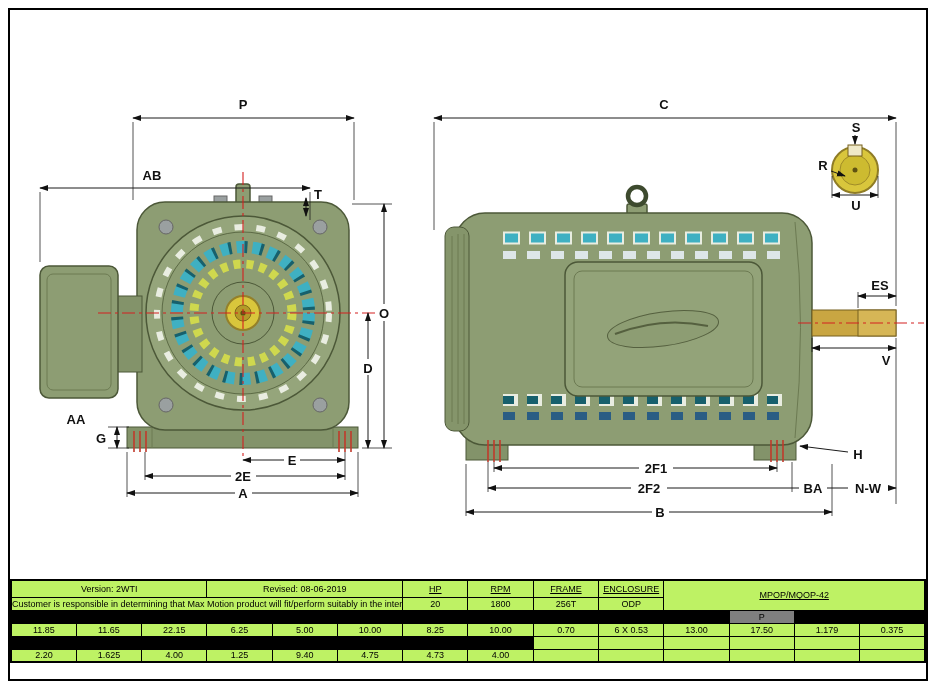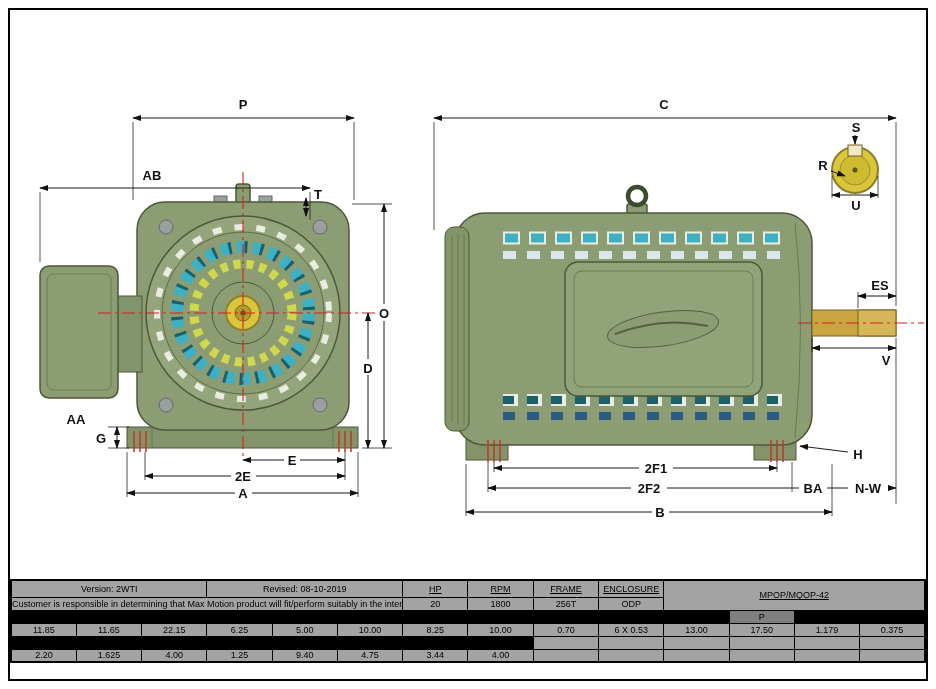--- a/index.html
+++ b/index.html
@@ -22,21 +22,21 @@
   .lbl  { font:bold 13px "Liberation Sans", sans-serif; fill:#111; text-anchor:middle; }
   .lblbg{ fill:#ffffff; }
   .grn  { fill:#8d9d73; stroke:#4c5838; stroke-width:1.5; }
   .grn2 { fill:#83936a; stroke:#4c5838; stroke-width:1; }
   .lug  { fill:#9aa0a0; stroke:#666; stroke-width:1; }
 
   
   table.spec {
     position:absolute; left:0; bottom:16px; width:100%;
     border-collapse:collapse; table-layout:fixed;
-    border:2px solid #000; background:#a3a3a3;
+    border:2px solid #000; background:#bef264;
   }
   .spec td, .spec th {
     border:1px solid #000; text-align:center; vertical-align:middle;
     font-size:9px; height:13px; padding:0; overflow:hidden; white-space:nowrap;
     font-weight:normal; color:#000;
   }
   .r-info1 td { height:17px; }
   .disclaimer { font-size:6.3px; color:#111; }
   .spec-h { font-weight:bold;text-decoration:underline; }
   .model { font-size:13px; font-weight:bold;text-decoration:underline; }
@@ -255,21 +255,21 @@
           <col>
           <col>
           <col>
           <col>
           <col>
           <col>
       </colgroup>
       <tbody>
           <tr class="r-info1">
         <td colspan="3">Version: 2WTI</td>
-        <td colspan="3">Revised: 08-10-2019</td>
+        <td colspan="3">Revised: 08-06-2019</td>
         <td class="spec-h">HP</td>
         <td class="spec-h">RPM</td>
         <td class="spec-h">FRAME</td>
         <td class="spec-h">ENCLOSURE</td>
         <td colspan="4" rowspan="2" class="model">MPOP/MQOP-42</td>
       </tr>
       <tr class="r-info2">
         <td colspan="6" class="disclaimer">Customer is responsible in determining that Max Motion product will fit/perform suitably in the intended application</td>
         <td>20</td>
         <td>1800</td>
@@ -324,21 +324,21 @@
         <td></td>
         <td></td>
       </tr>
       <tr>
         <td class="b">2.20</td>
         <td>1.625</td>
         <td>4.00</td>
         <td>1.25</td>
         <td class="b">9.40</td>
         <td>4.75</td>
-        <td>3.44</td>
+        <td>4.73</td>
         <td>4.00</td>
         <td></td>
         <td></td>
         <td></td>
         <td></td>
         <td></td>
         <td></td>
       </tr>
     </tbody>
       </table>

